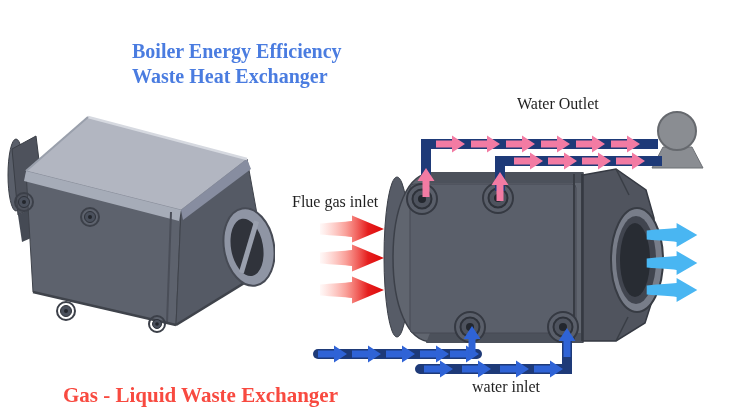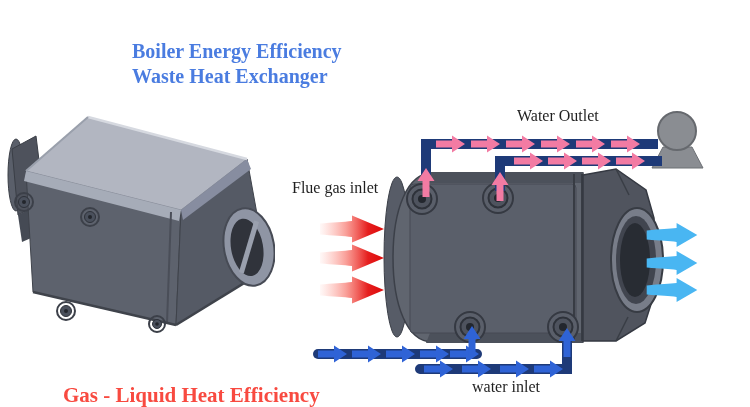--- a/index.html
+++ b/index.html
@@ -189,19 +189,19 @@
       <use href="#arrlb" class="arr-lblue" transform="translate(448,191)"></use>
     </g>
 
     <g>
       <path transform="translate(72,130)" fill="url(#redfade)" d="M-32,-5.5 C-20,-6.5 -8,-7 0,-8 L0,-13.5 L32,0 L0,13.5 L0,8 C-8,7 -20,6.5 -32,5.5 Z"></path>
       <path transform="translate(72,159)" fill="url(#redfade)" d="M-32,-5.5 C-20,-6.5 -8,-7 0,-8 L0,-13.5 L32,0 L0,13.5 L0,8 C-8,7 -20,6.5 -32,5.5 Z"></path>
       <path transform="translate(72,191)" fill="url(#redfade)" d="M-32,-5.5 C-20,-6.5 -8,-7 0,-8 L0,-13.5 L32,0 L0,13.5 L0,8 C-8,7 -20,6.5 -32,5.5 Z"></path>
     </g>
   </svg>
 
-  <div class="abs lbl" style="left:517px;top:88px;">Water Outlet</div>
-  <div class="abs lbl" style="left:292px;top:160px;">Flue gas inlet</div>
+  <div class="abs lbl" style="left:517px;top:76px;">Water Outlet</div>
+  <div class="abs lbl" style="left:292px;top:174px;">Flue gas inlet</div>
   <div class="abs lbl" style="left:472px;top:359px;">water inlet</div>
 
-  <div class="abs caption">Gas - Liquid Heat Efficiency</div>
+  <div class="abs caption">Gas - Liquid Waste Exchanger</div>
 
 </div>
 
 </body></html>

